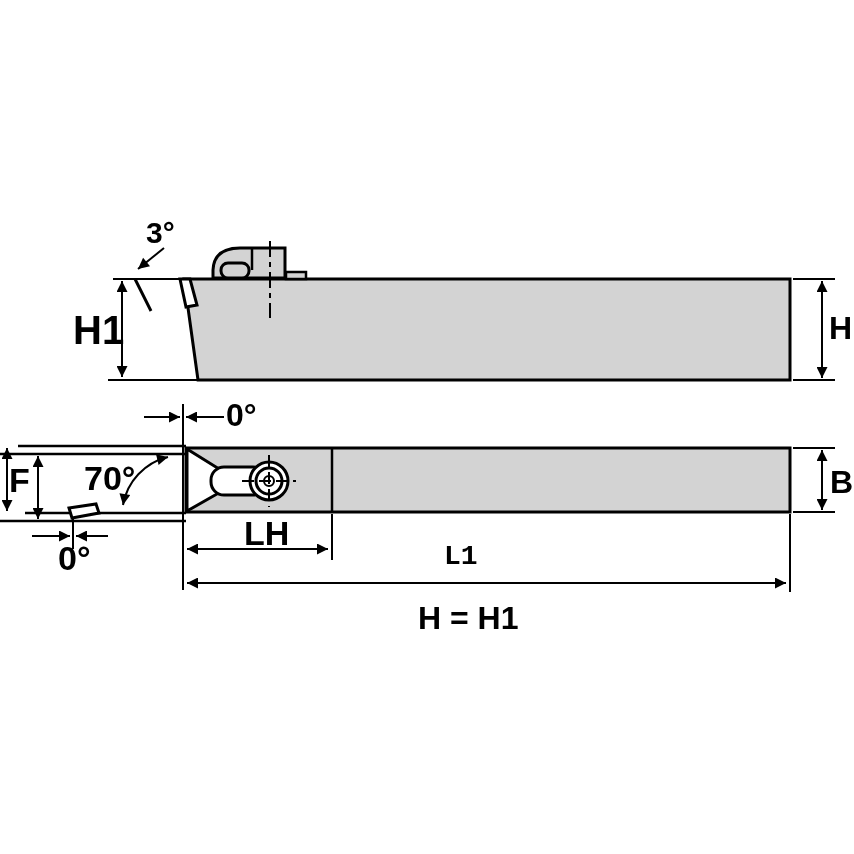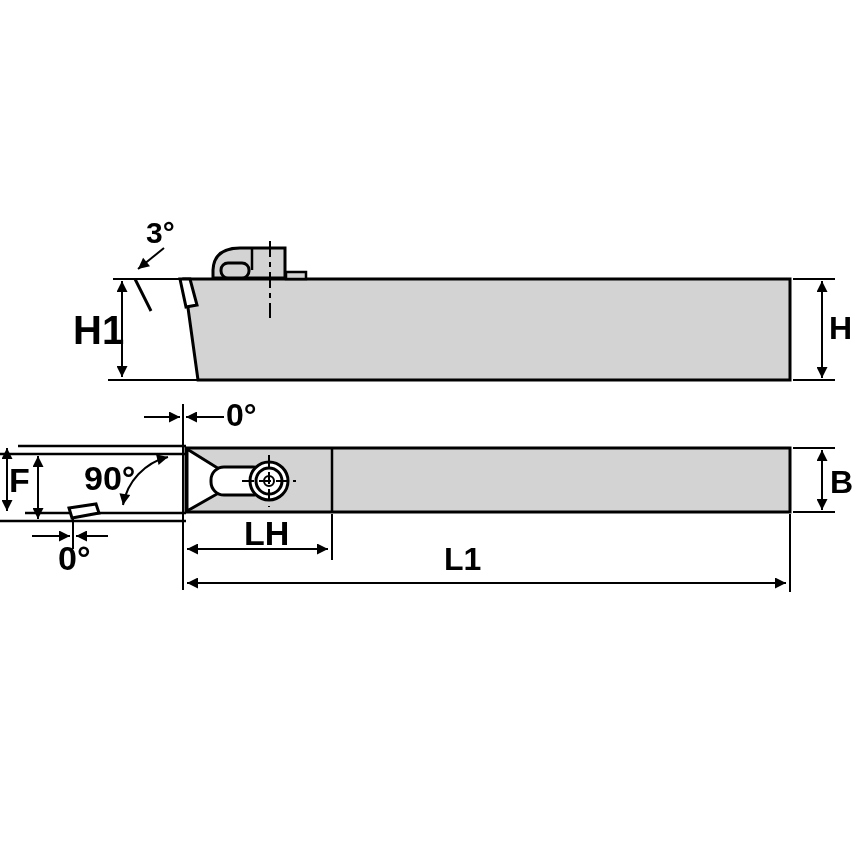--- a/index.html
+++ b/index.html
@@ -115,20 +115,21 @@
       <line class="stroke-only thin" x1="793" y1="512" x2="835" y2="512"></line>
       <path class="stroke-only thin" d="M822,450 L822,510" marker-start="url(#arr)" marker-end="url(#arr)"></path>
     </g>
   </svg>
 
   <div class="lbl" style="left:146px;top:218px;font-size:30px;">3°</div>
   <div class="lbl" style="left:73px;top:310px;font-size:40px;">H1</div>
   <div class="lbl" style="left:829px;top:312px;font-size:32px;">H</div>
 
   <div class="lbl" style="left:226px;top:399px;font-size:32px;">0°</div>
-  <div class="lbl" style="left:84px;top:461px;font-size:34px;">90°</div>
+  <div class="lbl" style="left:84px;top:461px;font-size:34px;">70°</div>
   <div class="lbl" style="left:9px;top:463px;font-size:34px;">F</div>
   <div class="lbl" style="left:58px;top:541px;font-size:34px;">0°</div>
   <div class="lbl" style="left:244px;top:516px;font-size:34px;">LH</div>
   <div class="lbl" style="left:830px;top:466px;font-size:32px;">B</div>
-  <div class="lbl" style="left:444px;top:543px;font-size:32px;">L1</div>
+  <div class="lbl" style="left:444px;top:543px;font-size:28px;font-family:Liberation Mono, monospace;">L1</div>
 
+  <div class="lbl" style="left:418px;top:602px;font-size:32px;">H = H1</div>
 </div>
 
 </body></html>

